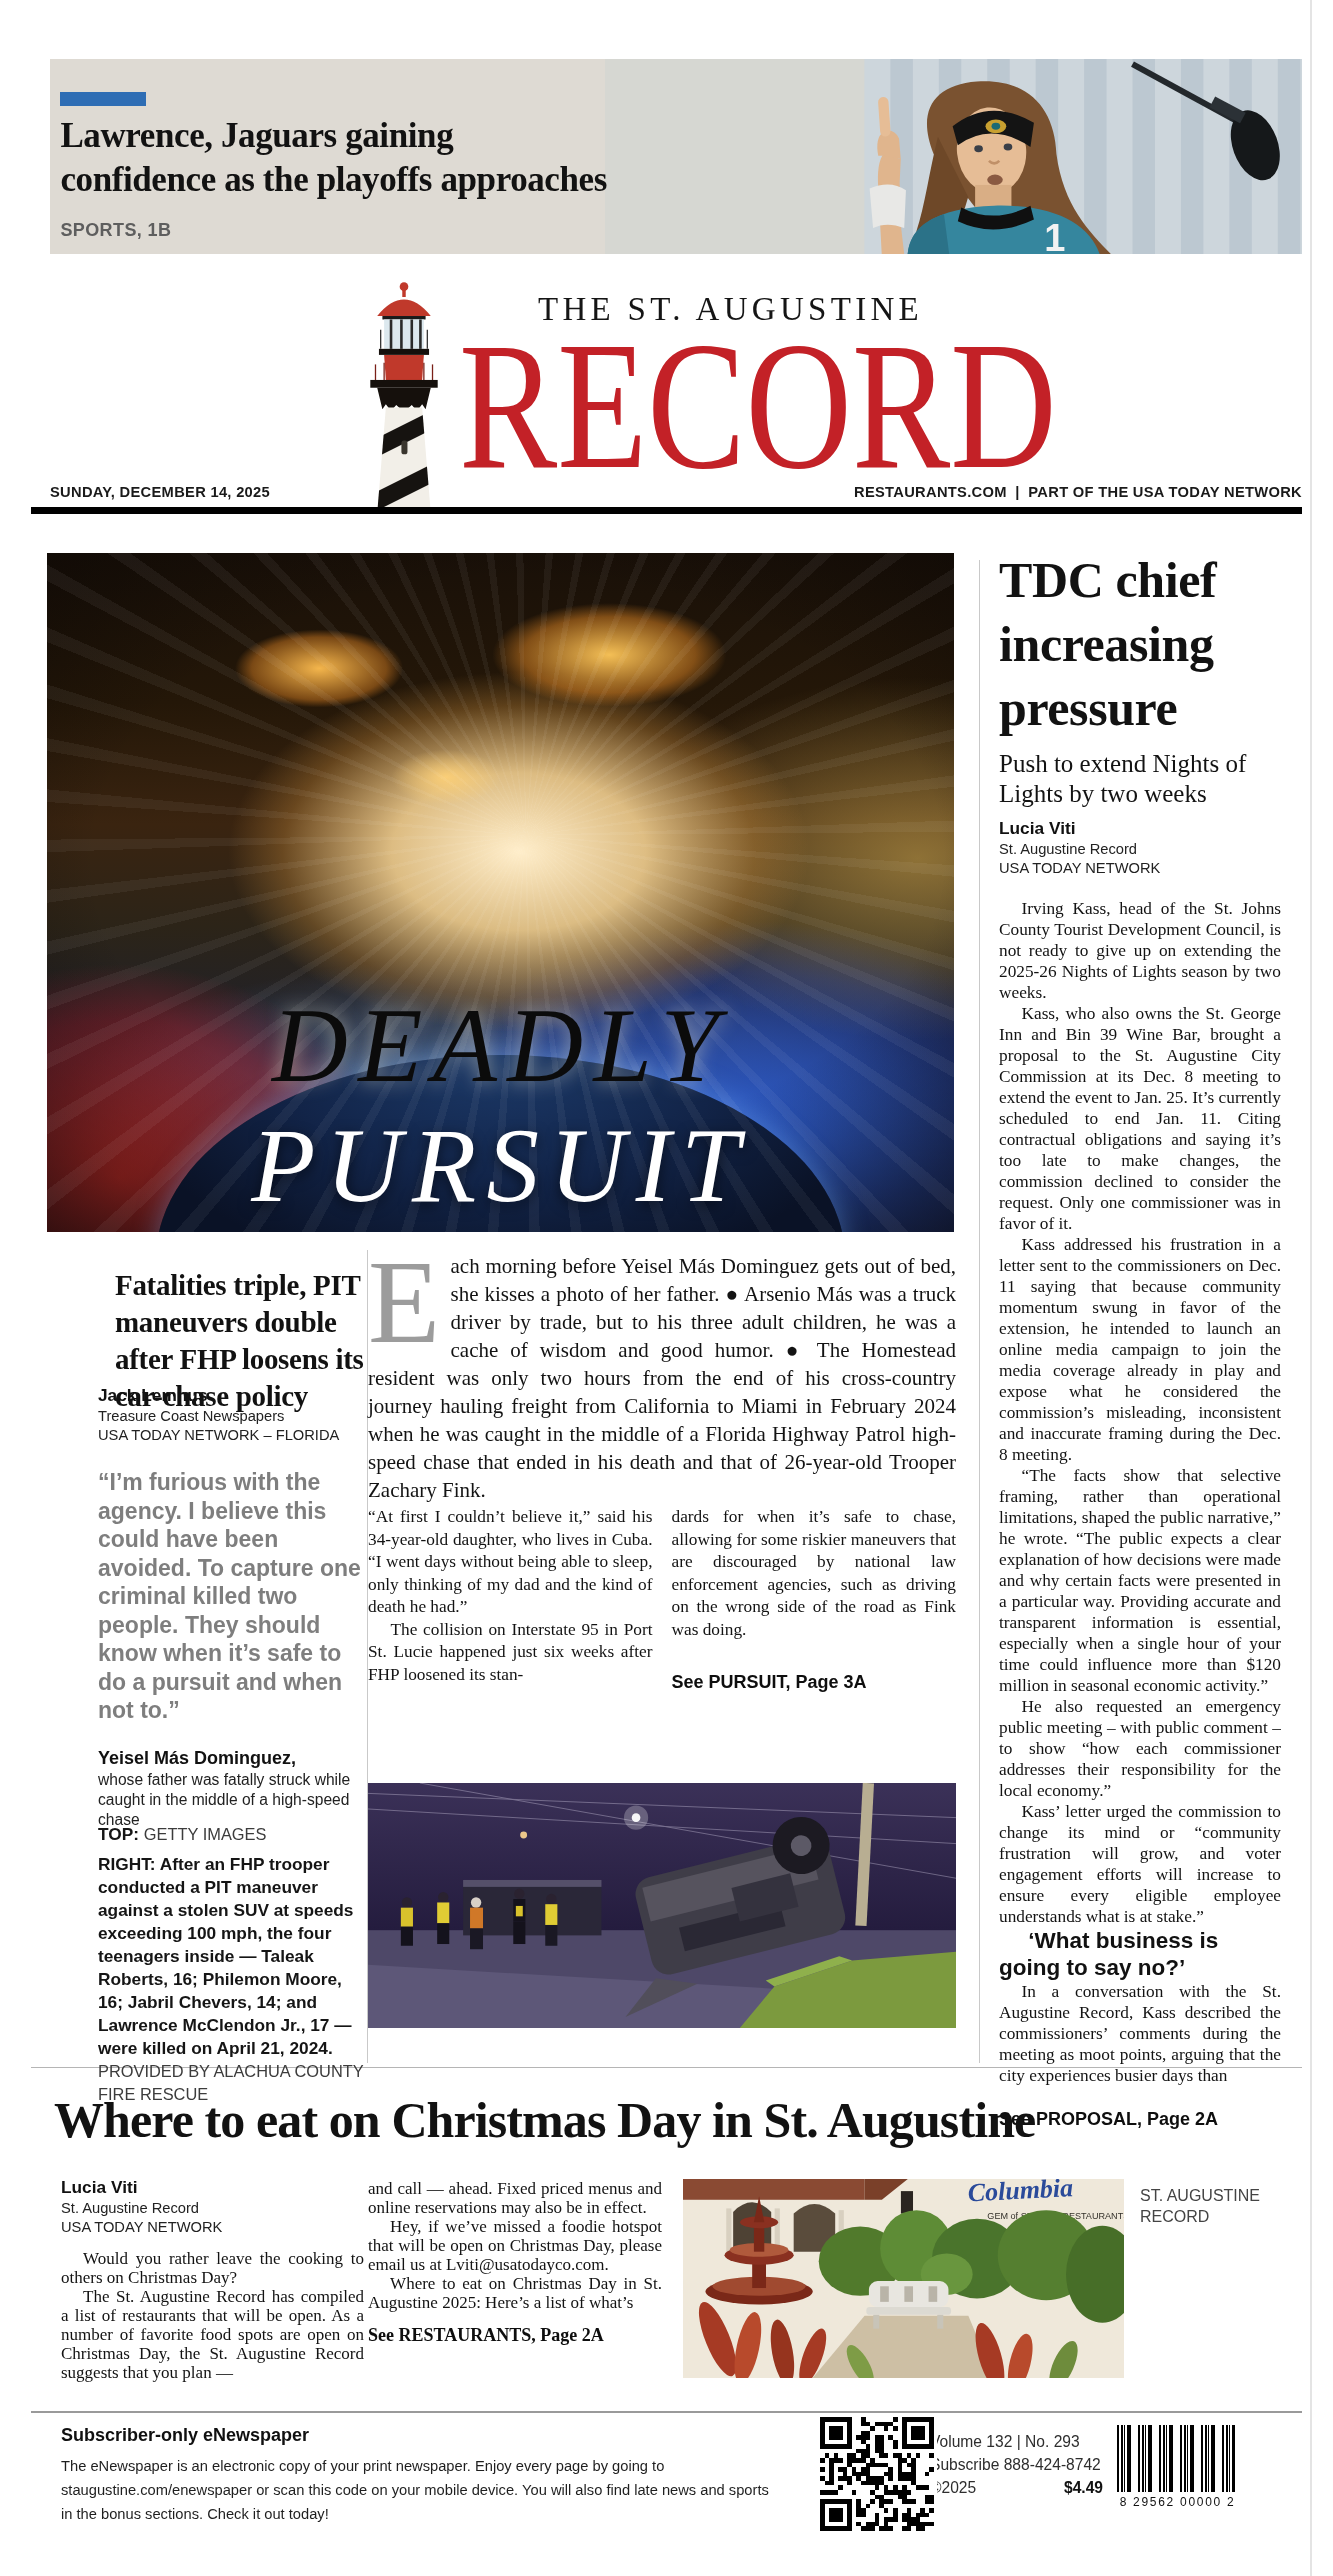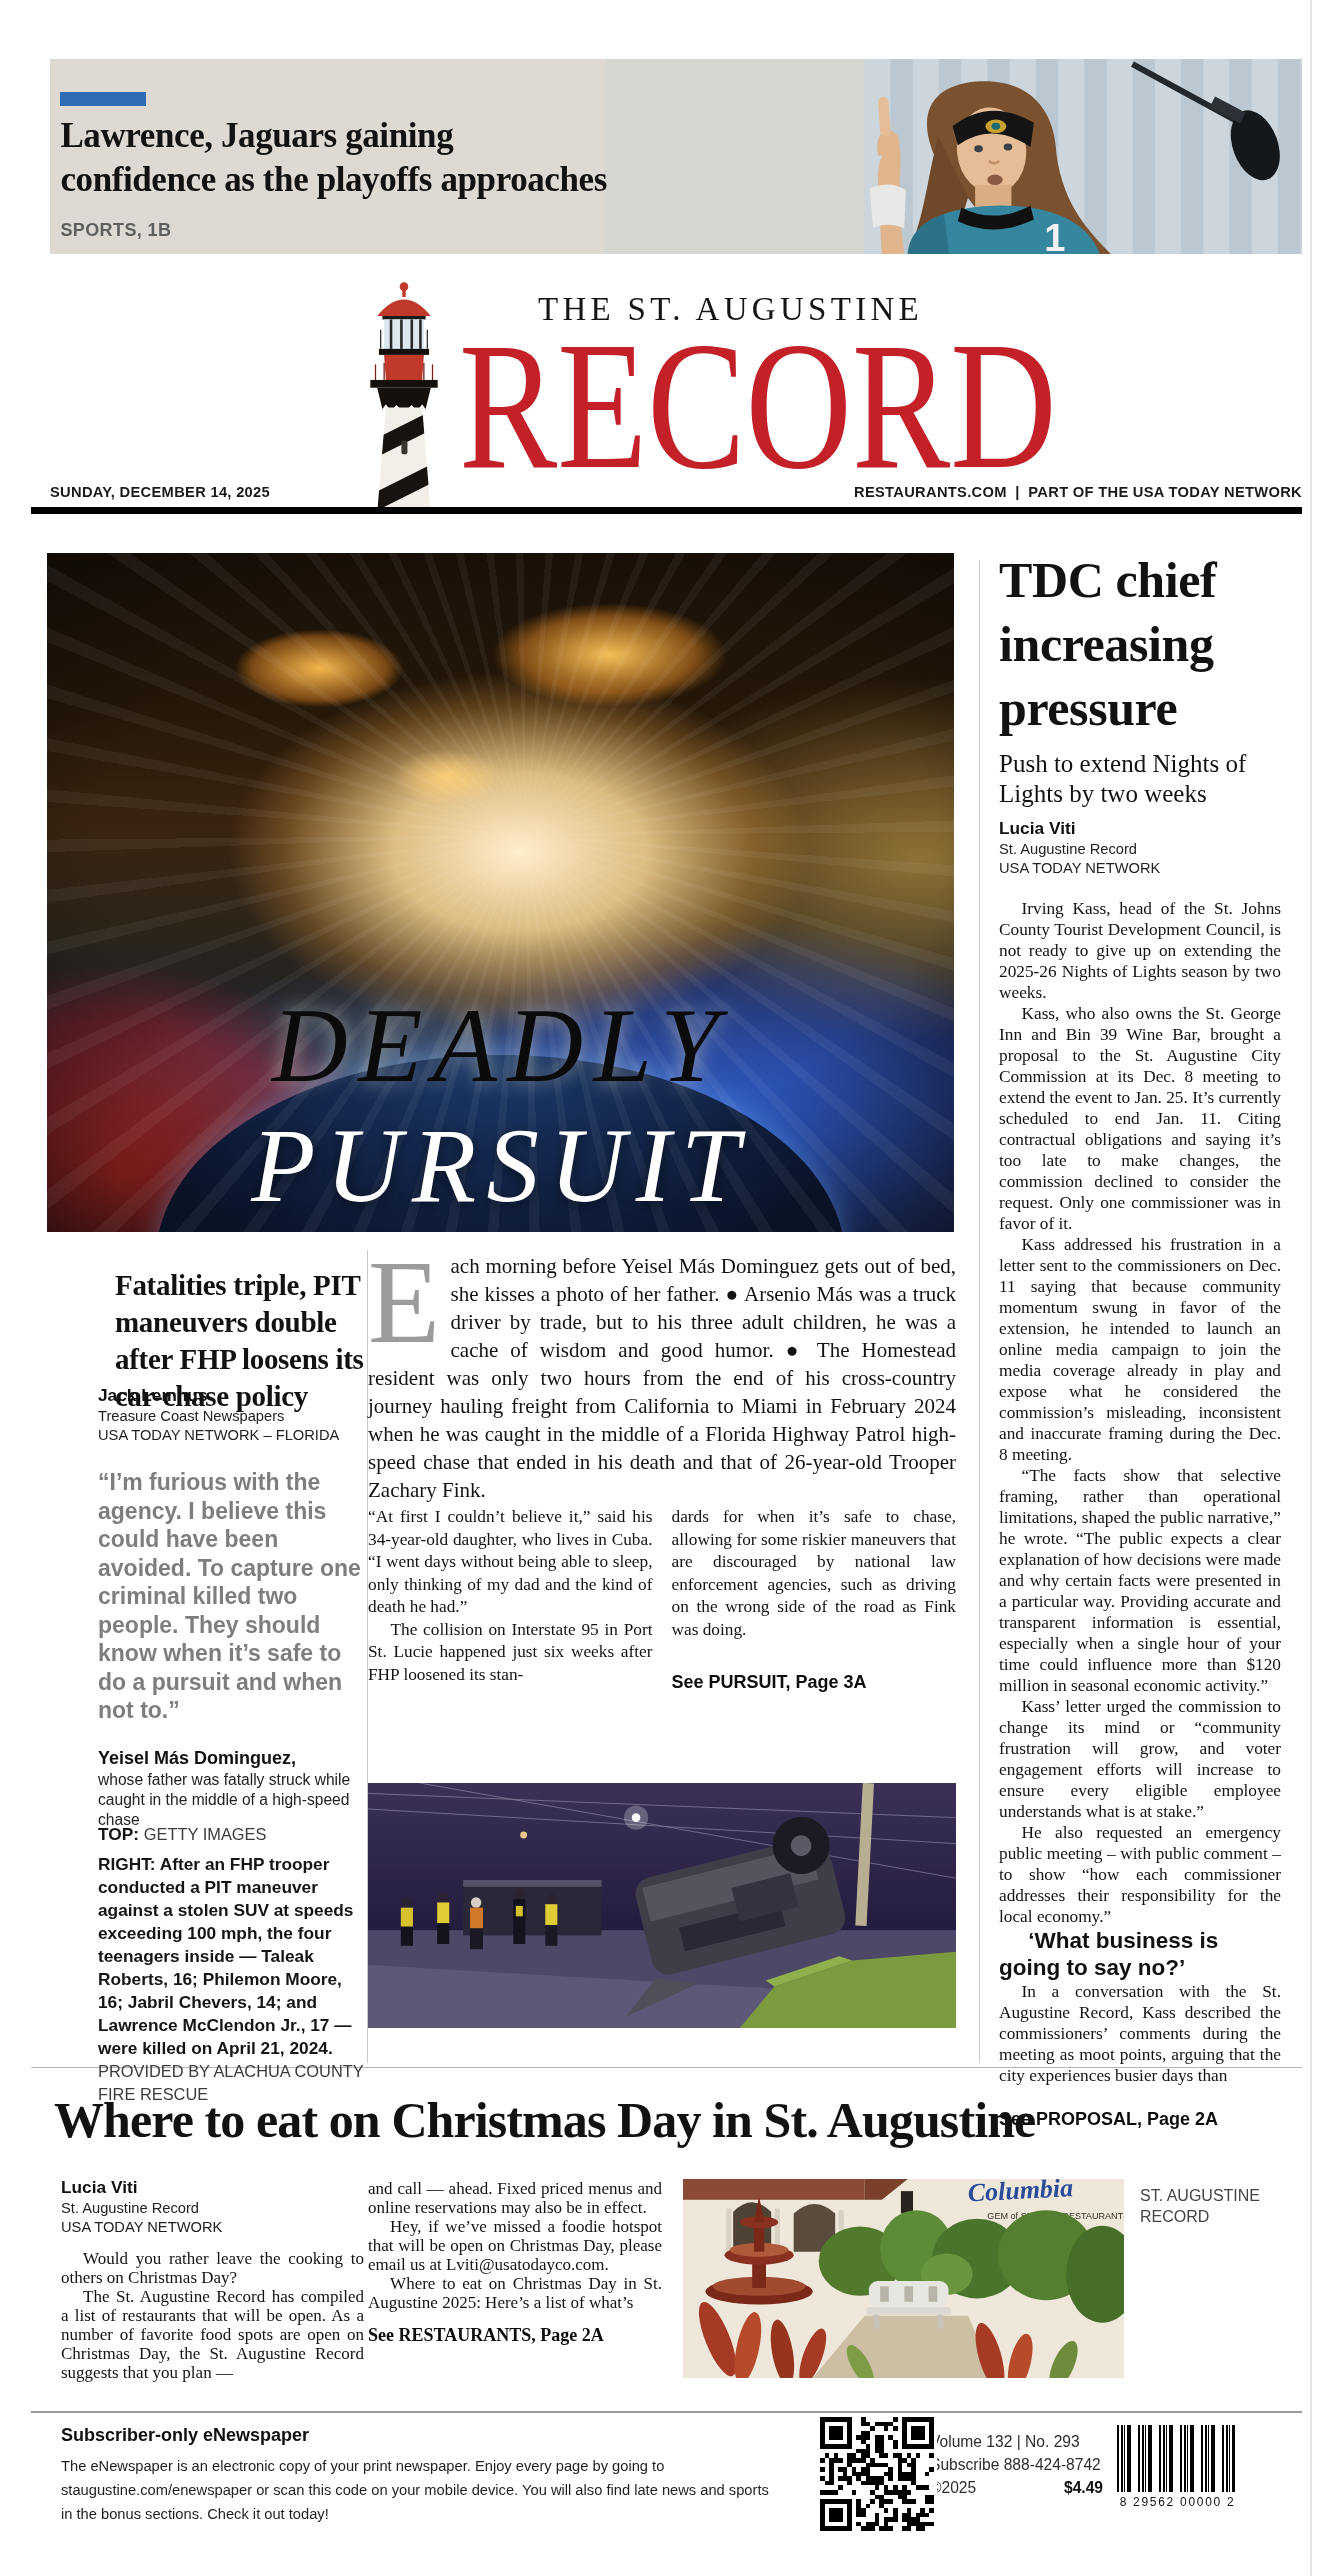--- a/index.html
+++ b/index.html
@@ -327,22 +327,22 @@
     <div class="abs rs-byline">
       <div class="byline-name">Lucia Viti</div>
       <div class="byline-affil">St. Augustine Record</div>
       <div class="byline-affil">USA TODAY NETWORK</div>
     </div>
     <div class="abs rs-body body-serif">
       <p>Irving Kass, head of the St. Johns County Tourist Development Council, is not ready to give up on extending the 2025-26 Nights of Lights season by two weeks.</p>
       <p>Kass, who also owns the St. George Inn and Bin 39 Wine Bar, brought a proposal to the St. Augustine City Commission at its Dec. 8 meeting to extend the event to Jan. 25. It’s currently scheduled to end Jan. 11. Citing contractual obligations and saying it’s too late to make changes, the commission declined to consider the request. Only one commissioner was in favor of it.</p>
       <p>Kass addressed his frustration in a letter sent to the commissioners on Dec. 11 saying that because community momentum swung in favor of the extension, he intended to launch an online media campaign to join the media coverage already in play and expose what he considered the commission’s misleading, inconsistent and inaccurate framing during the Dec. 8 meeting.</p>
       <p>“The facts show that selective framing, rather than operational limitations, shaped the public narrative,” he wrote. “The public expects a clear explanation of how decisions were made and why certain facts were presented in a particular way. Providing accurate and transparent information is essential, especially when a single hour of your time could influence more than $120 million in seasonal economic activity.”</p>
+      <p>He also requested an emergency public meeting – with public comment – to show “how each commissioner addresses their responsibility for the local economy.”</p>
       <p>Kass’ letter urged the commission to change its mind or “community frustration will grow, and voter engagement efforts will increase to ensure every eligible employee understands what is at stake.”</p>
-      <p>He also requested an emergency public meeting – with public comment – to show “how each commissioner addresses their responsibility for the local economy.”</p>
       <p class="crosshead">‘What business is going to say no?’</p>
       <p>In a conversation with the St. Augustine Record, Kass described the commissioners’ comments during the meeting as moot points, arguing that the city experiences busier days than</p>
       <span class="jump">See PROPOSAL, Page 2A</span>
     </div>
   </section>
 
   <section>
     <h1 class="abs headline bs-head" style="margin:0;">Where to eat on Christmas Day in St. Augustine</h1>
     <div class="abs bs-col1">
       <div class="byline-name">Lucia Viti</div>

